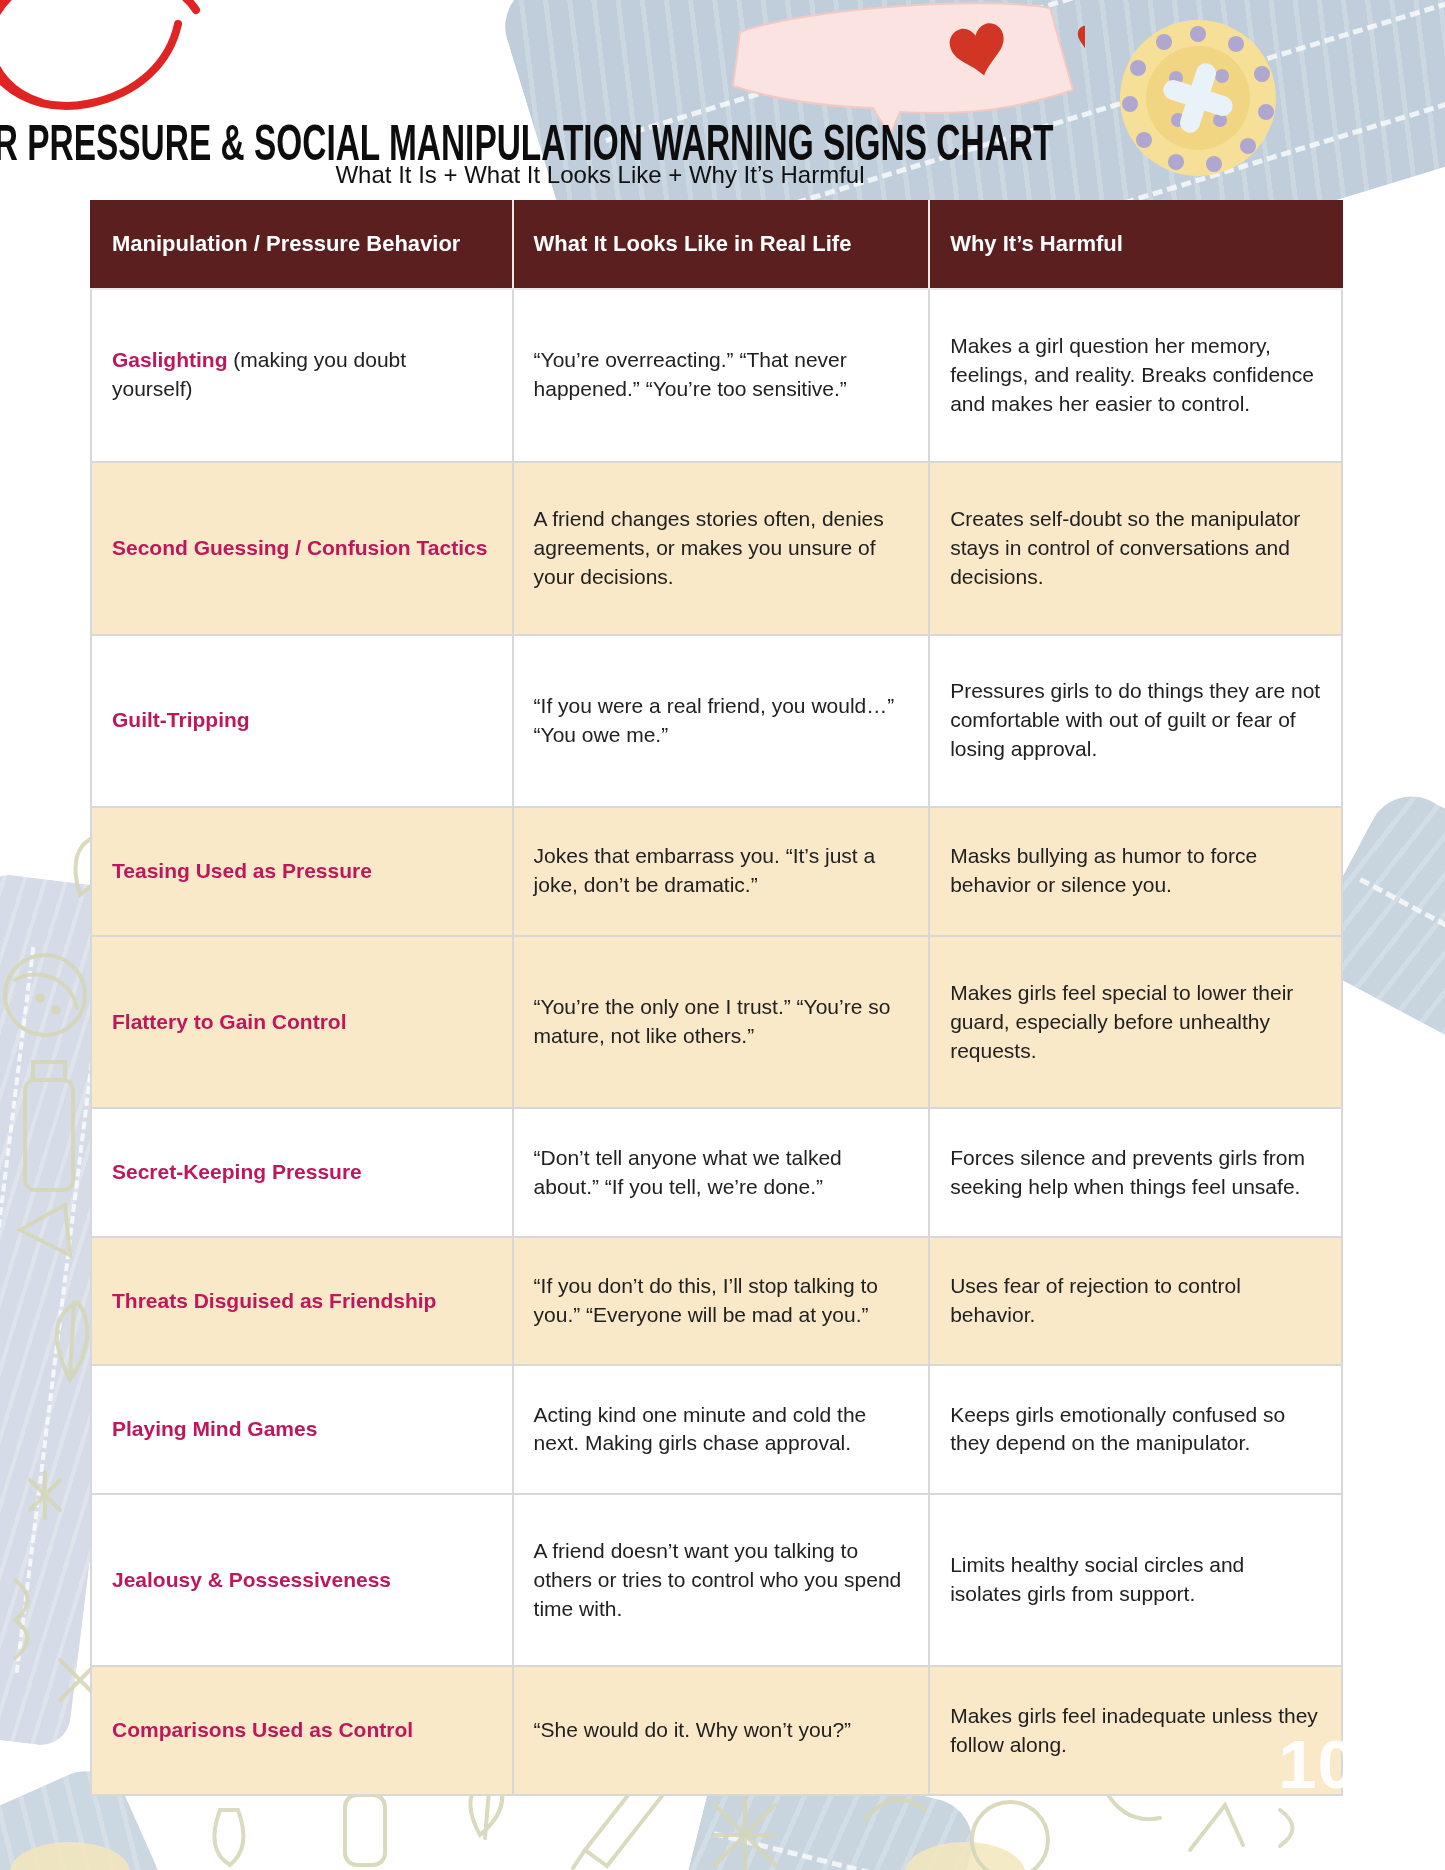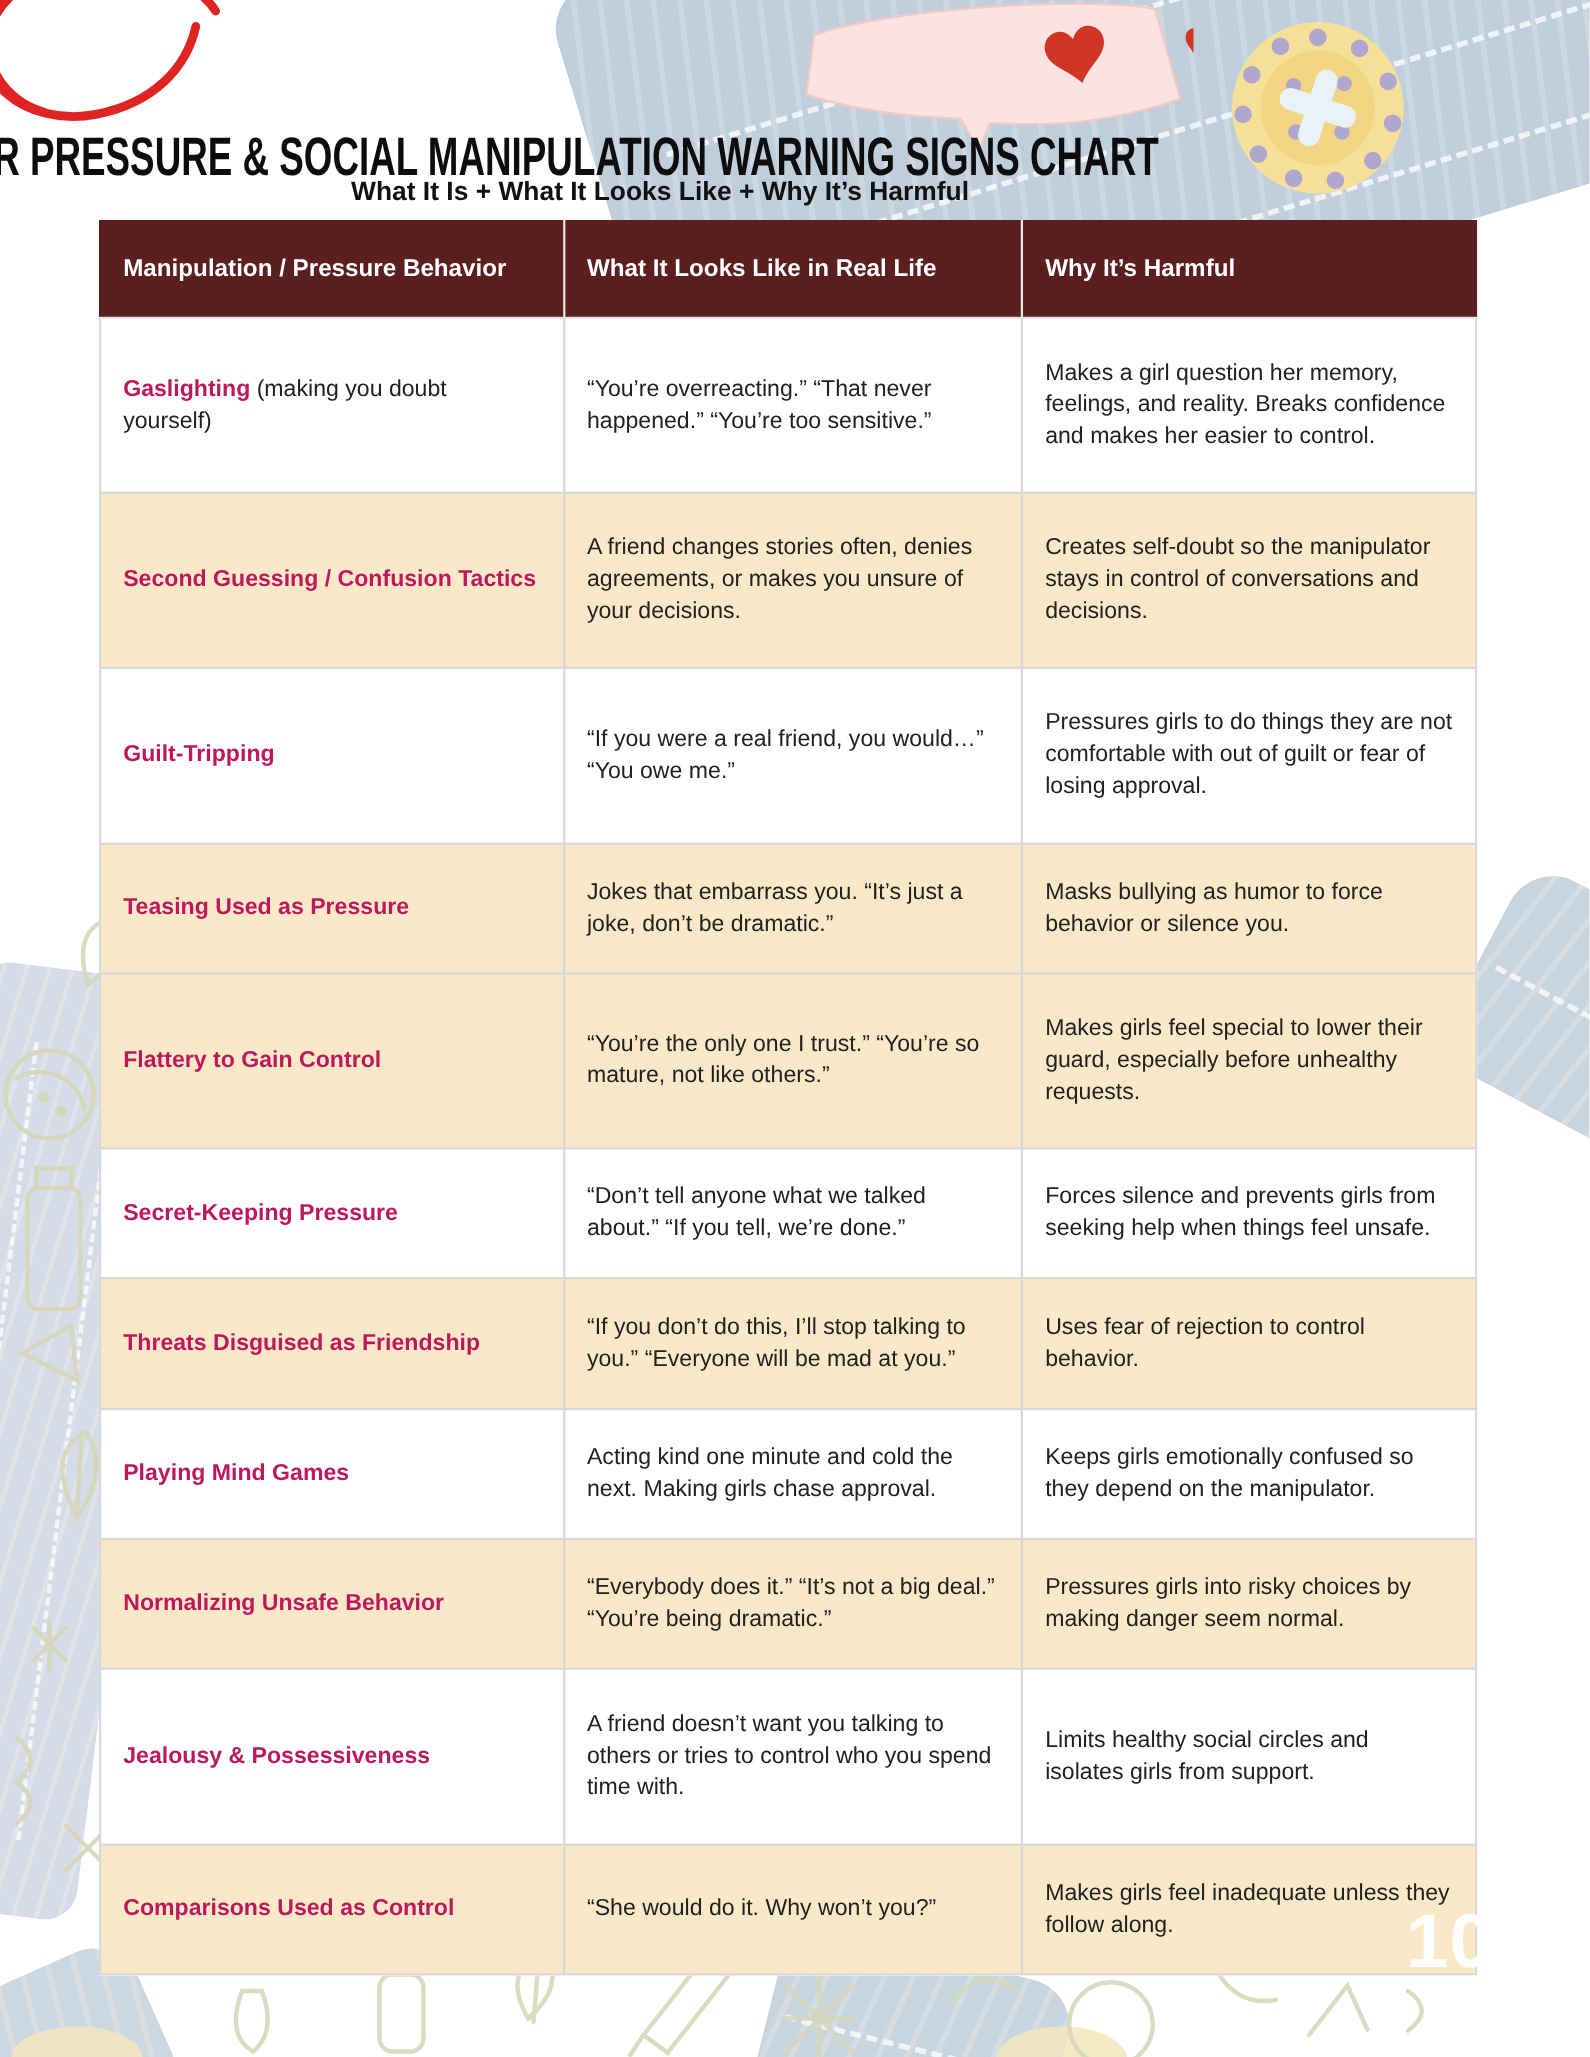--- a/index.html
+++ b/index.html
@@ -50,21 +50,21 @@
     z-index:5;
   }
   
   .title-wrap{position:absolute;left:0;top:118px;width:1200px;display:flex;justify-content:flex-end;z-index:3;margin-left:31px;}
   .title-wrap span{
     white-space:nowrap;font-weight:800;font-size:44px;letter-spacing:0px;color:#0d0d0d;
     transform:scale(0.76,1.12);transform-origin:center;
   }
   .subtitle{
     position:absolute;left:0;top:161px;width:1200px;text-align:center;
-    font-size:24px;font-weight:700;color:#111;z-index:3;
+    font-size:24px;font-weight:400;color:#111;z-index:3;
   }
   
   .table-wrap{
     position:absolute;left:90px;top:200px;width:1253px;height:1596px;
     overflow:hidden;background:#fff;z-index:2;
   }
   table{width:100%;height:100%;border-collapse:collapse;table-layout:fixed;}
   col.c1{width:33.7%;} col.c2{width:33.3%;} col.c3{width:33.0%;}
   th{
     background:var(--header-bg);color:#fff;text-align:left;vertical-align:middle;
@@ -241,25 +241,20 @@
     <td>“If you don’t do this, I’ll stop talking to you.” “Everyone will be mad at you.”</td>
     <td>Uses fear of rejection to control behavior.</td>
   </tr>
 
   <tr>
     <td><span class="beh">Playing Mind Games</span><span class="note"></span></td>
     <td>Acting kind one minute and cold the next. Making girls chase approval.</td>
     <td>Keeps girls emotionally confused so they depend on the manipulator.</td>
   </tr>
 
-  <tr class="alt">
-    <td><span class="beh">Normalizing Unsafe Behavior</span><span class="note"></span></td>
-    <td>“Everybody does it.” “It’s not a big deal.” “You’re being dramatic.”</td>
-    <td>Pressures girls into risky choices by making danger seem normal.</td>
-  </tr>
 
   <tr>
     <td><span class="beh">Jealousy &amp; Possessiveness</span><span class="note"></span></td>
     <td>A friend doesn’t want you talking to others or tries to control who you spend time with.</td>
     <td>Limits healthy social circles and isolates girls from support.</td>
   </tr>
 
   <tr class="alt">
     <td><span class="beh">Comparisons Used as Control</span><span class="note"></span></td>
     <td>“She would do it. Why won’t you?”</td>

